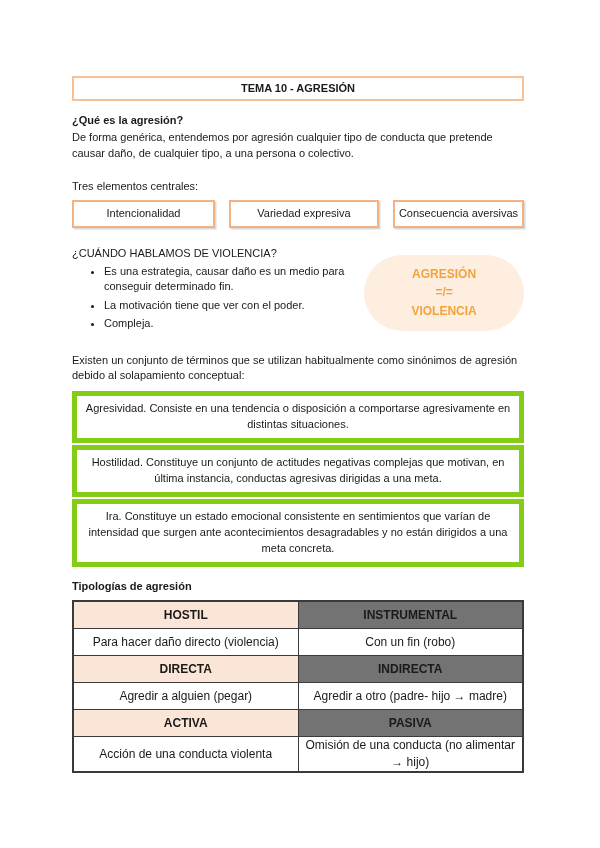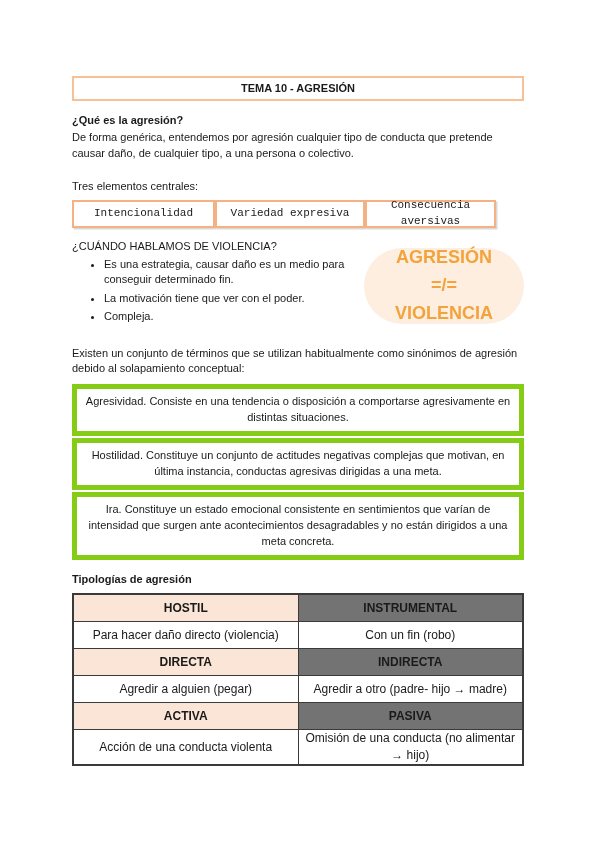--- a/index.html
+++ b/index.html
@@ -28,23 +28,22 @@
     box-sizing: border-box;
     margin-bottom: 12px;
   }
 
   .h-bold { font-weight: bold; margin: 0 0 2px 0; }
   .para { margin: 0 0 18px 0; }
 
   .elements-label { margin: 0 0 5px 0; }
   .elements-row {
     display: flex;
-    justify-content: flex-start;
-    margin-bottom: 11px;
-    font-family: Liberation Mono, monospace;
+    justify-content: space-between;
+    margin-bottom: 18px;
   }
   .element-box {
     border: 2px solid #f5b183;
     box-shadow: 1.5px 1.5px 0 #d9d9d9;
     height: 28px;
     display: flex;
     align-items: center;
     justify-content: center;
     box-sizing: border-box;
     text-align: center;
@@ -65,21 +64,21 @@
     width: 168px;
     height: 76px;
     background: #fdeee0;
     border-radius: 38px;
     display: flex;
     flex-direction: column;
     align-items: center;
     justify-content: center;
     color: #f2a33c;
     font-weight: bold;
-    font-size: 18px;
+    font-size: 12px;
     line-height: 1.55;
     text-align: center;
   }
 
   .syn-box {
     border: 5px solid #84cc16;
     box-sizing: border-box;
     text-align: center;
     padding: 5px 8px;
     margin-bottom: 2px;

